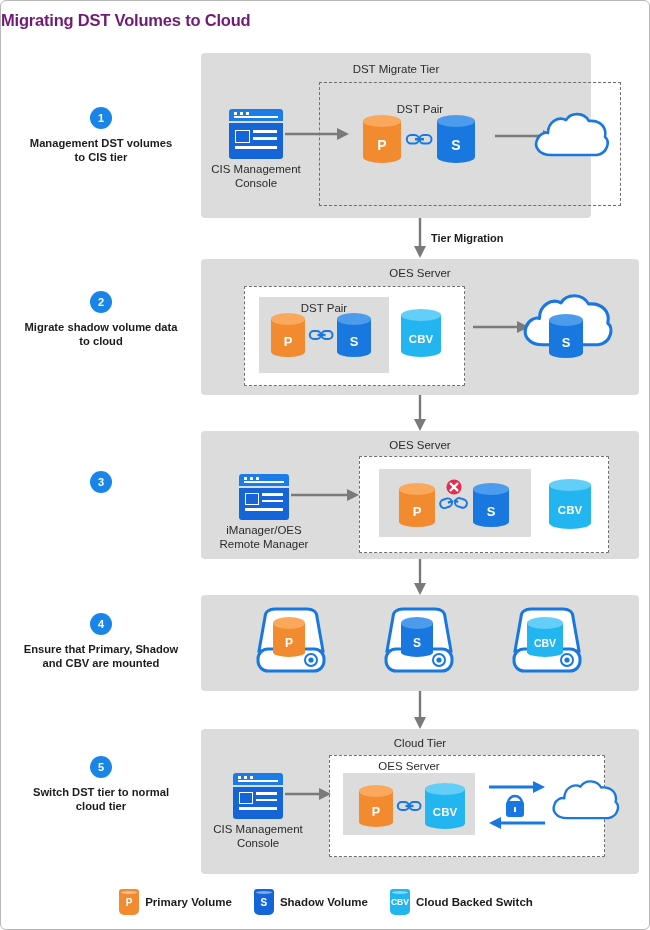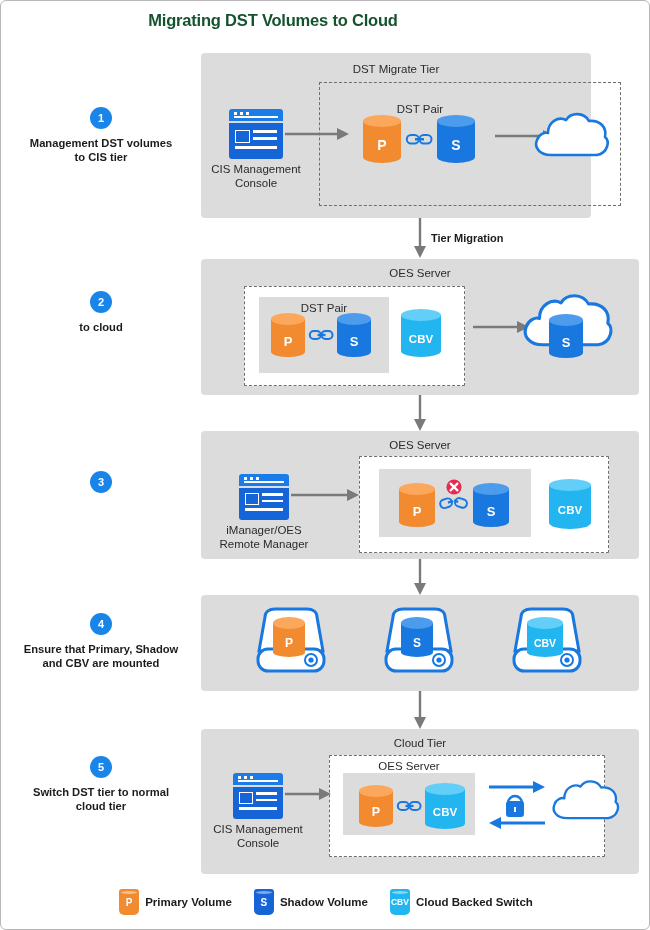--- a/index.html
+++ b/index.html
@@ -1,21 +1,21 @@
 <!DOCTYPE html>
 <html><head>
 <meta charset="utf-8">
 <style>
   html,body{margin:0;padding:0;background:#fff;}
   body{font-family:"Liberation Sans",sans-serif;}
   #page{position:relative;width:650px;height:930px;box-sizing:border-box;
         border:1px solid #b8b8b8;border-radius:6px;background:#fff;overflow:hidden;}
 
-  .title{position:absolute;left:0;top:10px;width:544px;text-align:center;
-         font-size:16.5px;font-weight:bold;color:#14532d;letter-spacing:-0.2px;}
+  .title{position:absolute;left:0;top:10px;width:544px;text-align:left;
+         font-size:16.5px;font-weight:bold;color:#701a75;letter-spacing:-0.2px;}
 
   
   .step-col{position:absolute;left:2px;width:196px;text-align:center;}
   .badge{width:22px;height:22px;border-radius:50%;background:#1a85e8;color:#fff;
          font-size:11px;font-weight:bold;line-height:22px;margin:0 auto 7px auto;text-align:center;}
   .step-text{font-size:11.2px;font-weight:bold;color:#1c1c1c;line-height:14px;}
 
   
   .panel{position:absolute;background:#dcdcdc;border-radius:4px;}
   .panel-title{position:absolute;left:0;width:100%;text-align:center;
@@ -127,20 +127,21 @@
   </div>
 
   <svg style="left:412px;top:217px" width="14" height="40">
     <line x1="7" y1="0" x2="7" y2="28" stroke="#7A7A7A" stroke-width="2.4"></line>
     <polygon points="1,28 13,28 7,40" fill="#7A7A7A"></polygon>
   </svg>
   <div class="flow-lbl" style="left:430px;top:231px">Tier Migration</div>
 
   <div class="step-col" style="top:290px">
     <div class="badge">2</div>
+    <div class="step-text">Migrate shadow volume data</div>
     <div class="step-text">to cloud</div>
   </div>
 
   <div class="panel" style="left:200px;top:258px;width:438px;height:136px">
     <div class="panel-title" style="top:8px">OES Server</div>
     <div class="dashed dashed-white" style="left:43px;top:27px;width:219px;height:98px"></div>
     <div class="inner-gray" style="left:58px;top:38px;width:130px;height:76px">
       <div class="inner-title" style="top:5px">DST Pair</div>
     </div>
 

